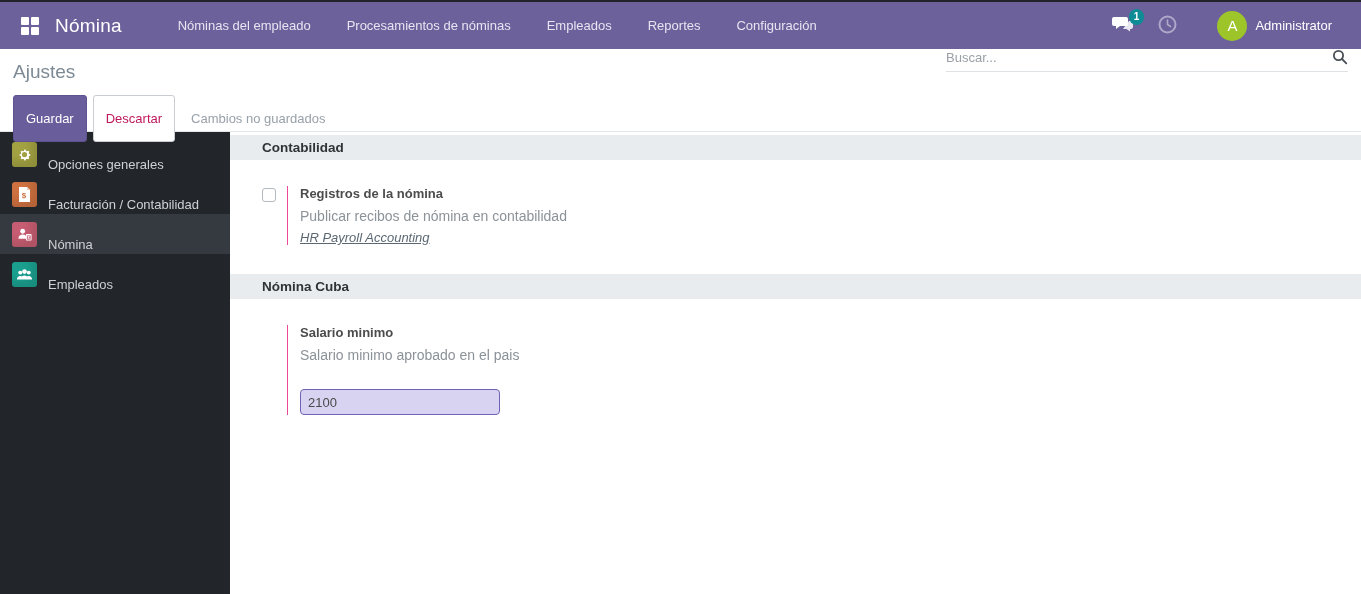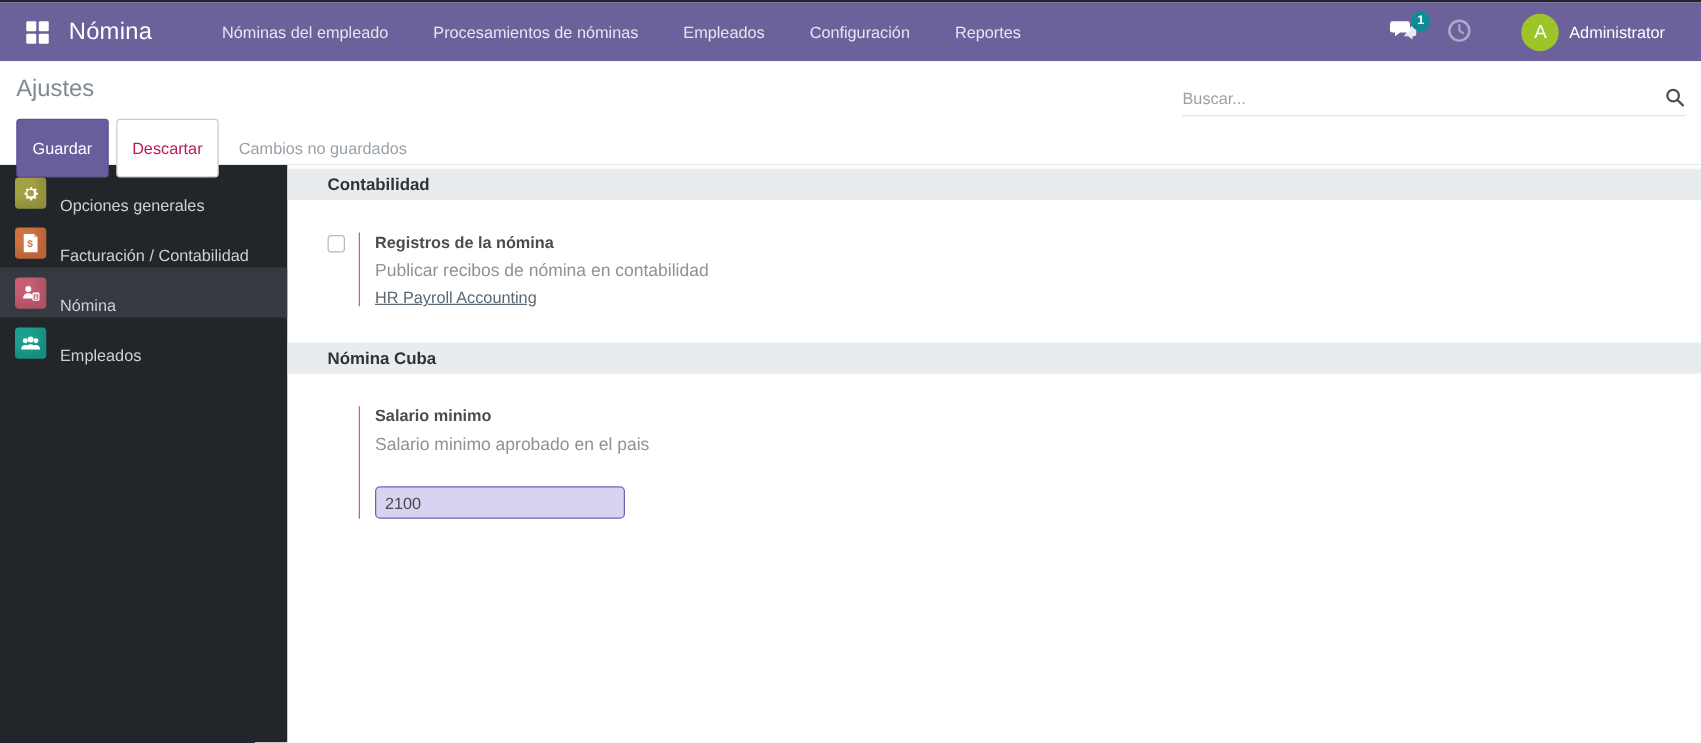--- a/index.html
+++ b/index.html
@@ -40,21 +40,21 @@
 
   
   .control-panel { background: #ffffff; padding: 10px 13px 8px 13px; height: 82px; position: relative; }
   .cp-title { color: #7d8a94; font-size: 19px; font-weight: 400; margin: 2px 0 12px 0; }
   .cp-buttons { display: flex; align-items: center; gap: 6px; }
   .btn { font-size: 13px; padding: 15px 12px; border-radius: 3px; cursor: pointer; border: 1px solid transparent; }
   .btn-primary { background: #695d9b; border-color: #5e5290; color: #ffffff; }
   .btn-secondary { background: #ffffff; border-color: #c9ccd0; color: #be185d; }
   .unsaved-note { color: #98a1a9; margin-left: 10px; font-size: 13px; }
   .search-box {
-    position: absolute; top: 21px; right: 13px; width: 402px;
+    position: absolute; top: 0; right: 13px; width: 402px;
     border-bottom: 1px solid #dfe2e5; display: flex; align-items: center; padding-bottom: 6px;
   }
   .search-input {
     border: none; outline: none; flex: 1; font-size: 13px; color: #4c4c4c;
     font-family: "Liberation Sans", sans-serif; background: transparent;
   }
   .search-input::placeholder { color: #9aa0a6; }
   .search-icon-btn { cursor: pointer; display: flex; align-items: center; }
 
   
@@ -77,21 +77,21 @@
   .section-header {
     background: #e9ecef; padding: 5px 0 5px 32px; font-weight: bold; color: #303336;
     font-size: 13.5px; margin-top: 3px;
   }
   .section-body { padding: 26px 0 26px 0; }
   .setting-row { display: flex; align-items: flex-start; }
   .setting-left { width: 57px; display: flex; justify-content: flex-start; padding-left: 32px; padding-top: 2px; }
   .setting-right { border-left: 1px solid #ec4899; padding-left: 12px; min-height: 58px; }
   .setting-label { font-weight: bold; color: #4c4c4c; font-size: 13px; margin-bottom: 7px; }
   .setting-help { color: #8b9298; font-size: 14px; margin-bottom: 6px; }
-  .setting-link { color: #5b6873; font-size: 13px; text-decoration: underline; cursor: pointer; display: inline-block; }
+  .setting-link { color: #5b6873; font-size: 13px; text-decoration: underline; cursor: pointer; display: inline-block; font-style: italic; }
   .checkbox {
     appearance: none; -webkit-appearance: none; width: 14px; height: 14px;
     border: 1px solid #b3bac0; border-radius: 3px; background: #ffffff; cursor: pointer; margin: 0;
   }
   .salary-input {
     margin-top: 20px; width: 200px; height: 26px; background: #d7d3f0;
     border: 1px solid #6f63b8; border-radius: 4px; padding: 0 7px; font-size: 13px;
     color: #4a4a4a; font-family: "Liberation Sans", sans-serif; outline: none;
   }
 </style>
@@ -107,22 +107,22 @@
           <span></span>
           <span></span>
           <span></span>
       </div>
     </div>
     <div class="brand">Nómina</div>
     <div class="nav-menu">
       <div class="nav-item">Nóminas del empleado</div>
       <div class="nav-item">Procesamientos de nóminas</div>
       <div class="nav-item">Empleados</div>
+      <div class="nav-item">Reportes</div>
       <div class="nav-item">Configuración</div>
-      <div class="nav-item">Reportes</div>
     </div>
     <div class="nav-right">
       <div class="systray-item">
         <span>
           <svg width="22" height="18" viewBox="0 0 22 18">
             <path d="M2 2 h12 a2 2 0 0 1 2 2 v5 a2 2 0 0 1 -2 2 h-6 l-4 3 v-3 h-2 a2 2 0 0 1 -2 -2 v-5 a2 2 0 0 1 2 -2 z" fill="#ffffff"></path>
             <path d="M17 6 h2 a2 2 0 0 1 2 2 v4 a2 2 0 0 1 -2 2 h-1 v2.5 l-3.5 -2.5 h-3.5" fill="#ffffff" opacity="0.85"></path>
           </svg>
         </span>
         <span class="badge">1</span>

